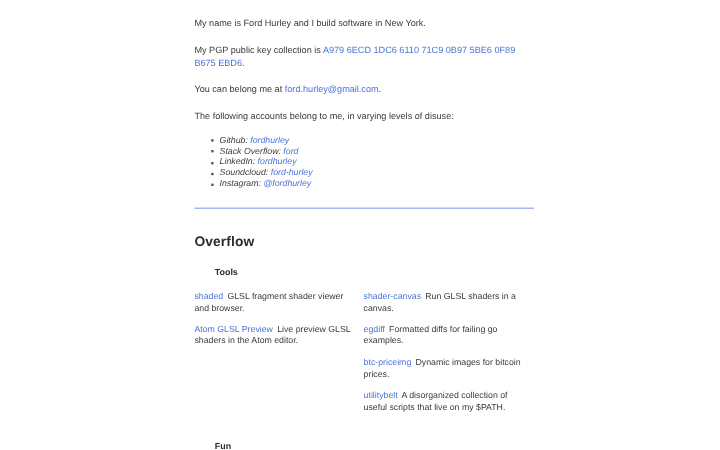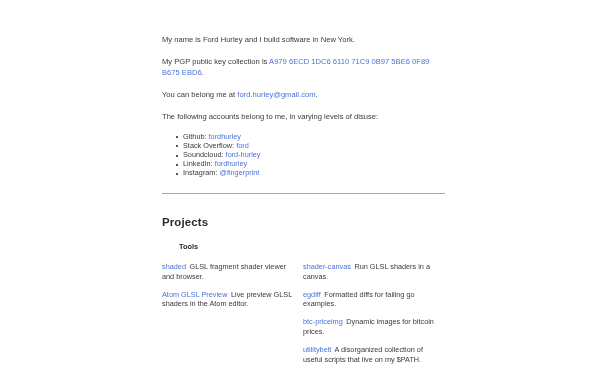--- a/index.html
+++ b/index.html
@@ -16,36 +16,36 @@
     -webkit-font-smoothing: antialiased;
   }
   .page {
     position: absolute;
     left: 162px;
     top: 0;
     width: 283px;
   }
   .intro {
     padding-top: 14px;
-    margin-top: 20px;
   }
   p.line {
     margin: 0 0 11px 0;
     font-size: 7.6px;
     line-height: 11px;
     color: #3a3a3a;
   }
   a, .lnk {
     color: #4a73d6;
     text-decoration: none;
   }
   ul.accounts {
     margin: 0;
     padding: 0 0 0 14px;
     list-style: none;
+    font-style: italic;
   }
   ul.accounts li {
     font-size: 7.3px;
     line-height: 8.6px;
     color: #3a3a3a;
     position: relative;
     padding-left: 7px;
     margin-bottom: 0.5px;
   }
   ul.accounts li::before {
@@ -114,29 +114,29 @@
       <span>You can belong me at </span><a class="lnk" href="#">ford.hurley@gmail.com</a><span>.</span>
     </p>
 
     <p class="line">
       <span>The following accounts belong to me, in varying levels of disuse:</span>
     </p>
 
     <ul class="accounts" id="accounts-list">
         <li><span>Github: </span><a class="lnk" href="#">fordhurley</a></li>
         <li><span>Stack Overflow: </span><a class="lnk" href="#">ford</a></li>
+        <li><span>LinkedIn: </span><a class="lnk" href="#">fordhurley</a></li>
         <li><span>Soundcloud: </span><a class="lnk" href="#">ford-hurley</a></li>
-        <li><span>LinkedIn: </span><a class="lnk" href="#">fordhurley</a></li>
-        <li><span>Instagram: </span><a class="lnk" href="#">@fingerprint</a></li>
+        <li><span>Instagram: </span><a class="lnk" href="#">@fordhurley</a></li>
       </ul>
   </div>
 
   <hr class="divider">
 
-  <h1 class="projects">Projects</h1>
+  <h1 class="projects">Overflow</h1>
 
   <div id="sections-container">
       <div class="sec-tools">
         <h2 class="section">Tools</h2>
         <div class="cols" style="height: 111px;">
           <div class="col left">
             <div class="entry"><a class="lnk" href="#">shaded</a><span> GLSL fragment shader viewer and browser.</span></div>
             <div class="entry"><a class="lnk" href="#">Atom GLSL Preview</a><span> Live preview GLSL shaders in the Atom editor.</span></div>
           </div>
           <div class="col right">

